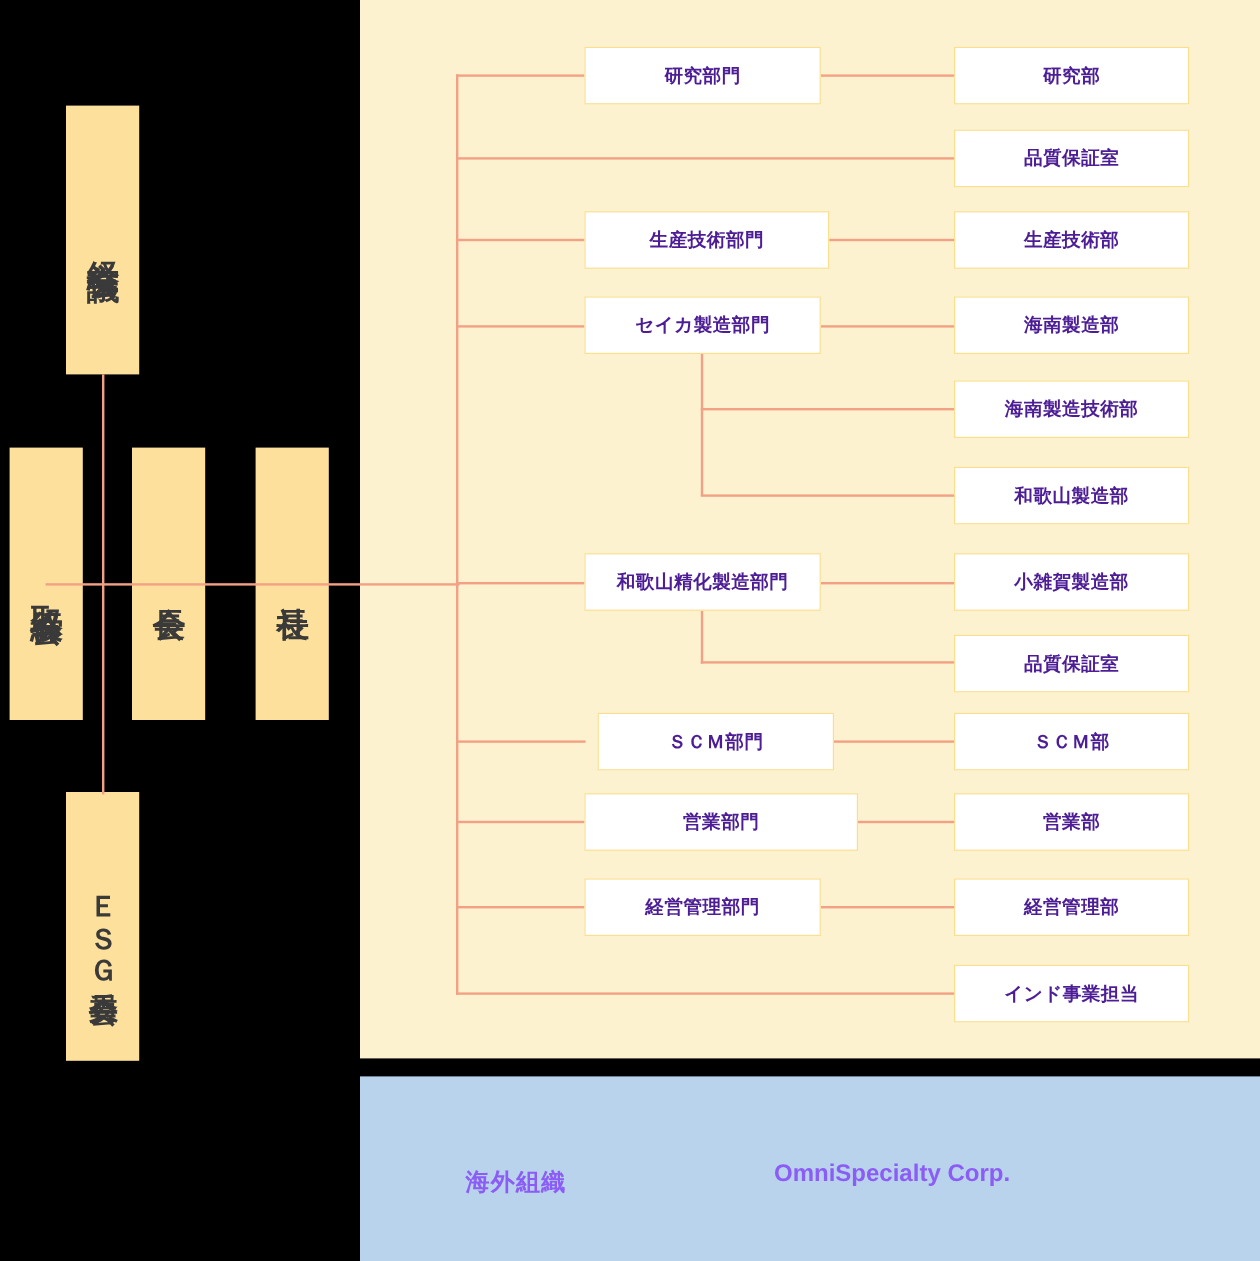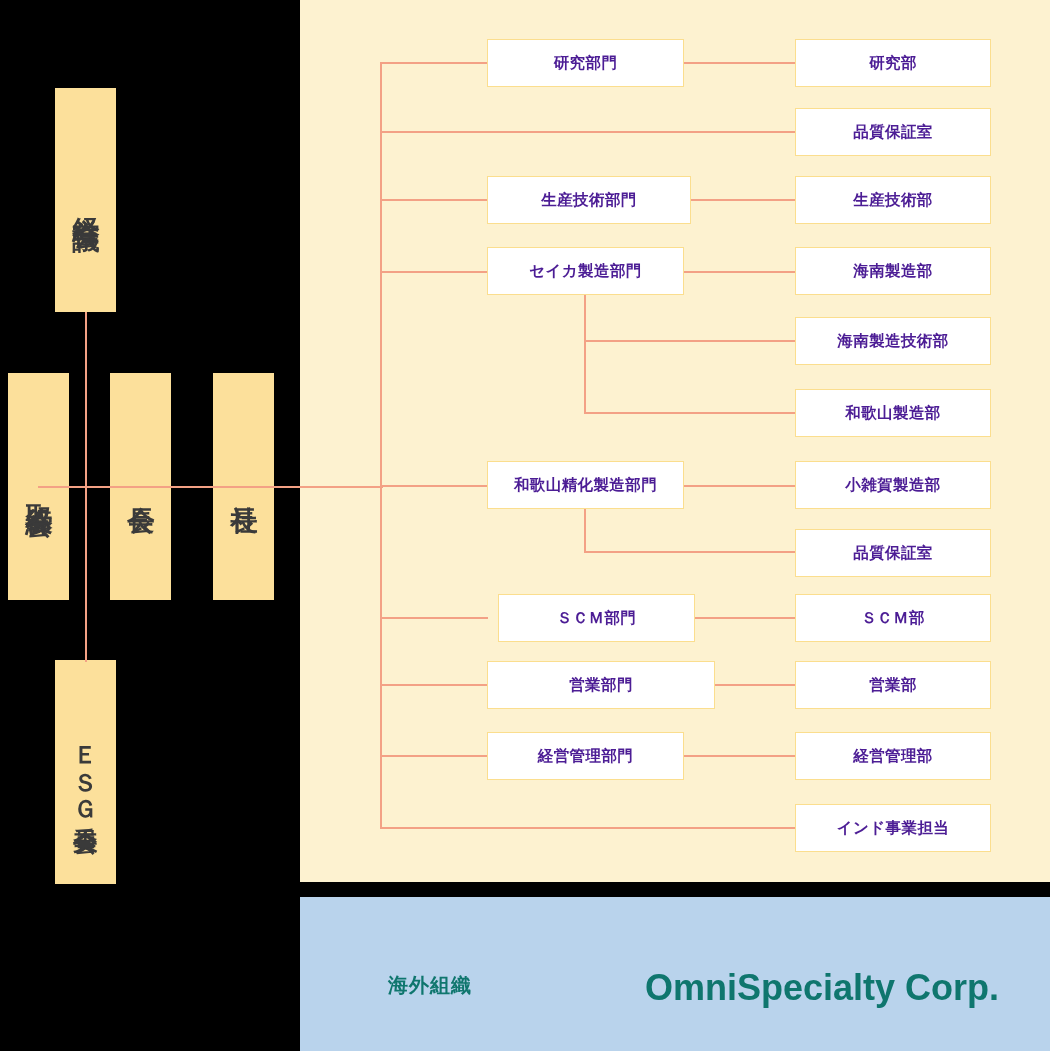--- a/index.html
+++ b/index.html
@@ -80,25 +80,25 @@
   .ln-v {
     position: absolute;
     width: 2px;
     background: #F3A185;
     z-index: 1;
   }
 
   
   .ov-label {
     position: absolute;
-    color: #0f766e;
+    color: #8b5cf6;
     font-weight: 700;
   }
   .ov-jp { font-size: 20px; letter-spacing: 1px; }
-  .ov-en { font-size: 36px; letter-spacing: 0px; }
+  .ov-en { font-size: 20px; letter-spacing: 0px; }
 </style>
 </head>
 <body>
 
 <div id="root">
 
   <div class="panel-main"></div>
 
   <div class="ln-v" style="left:85px; top:312px; height:350px;"></div>
 

